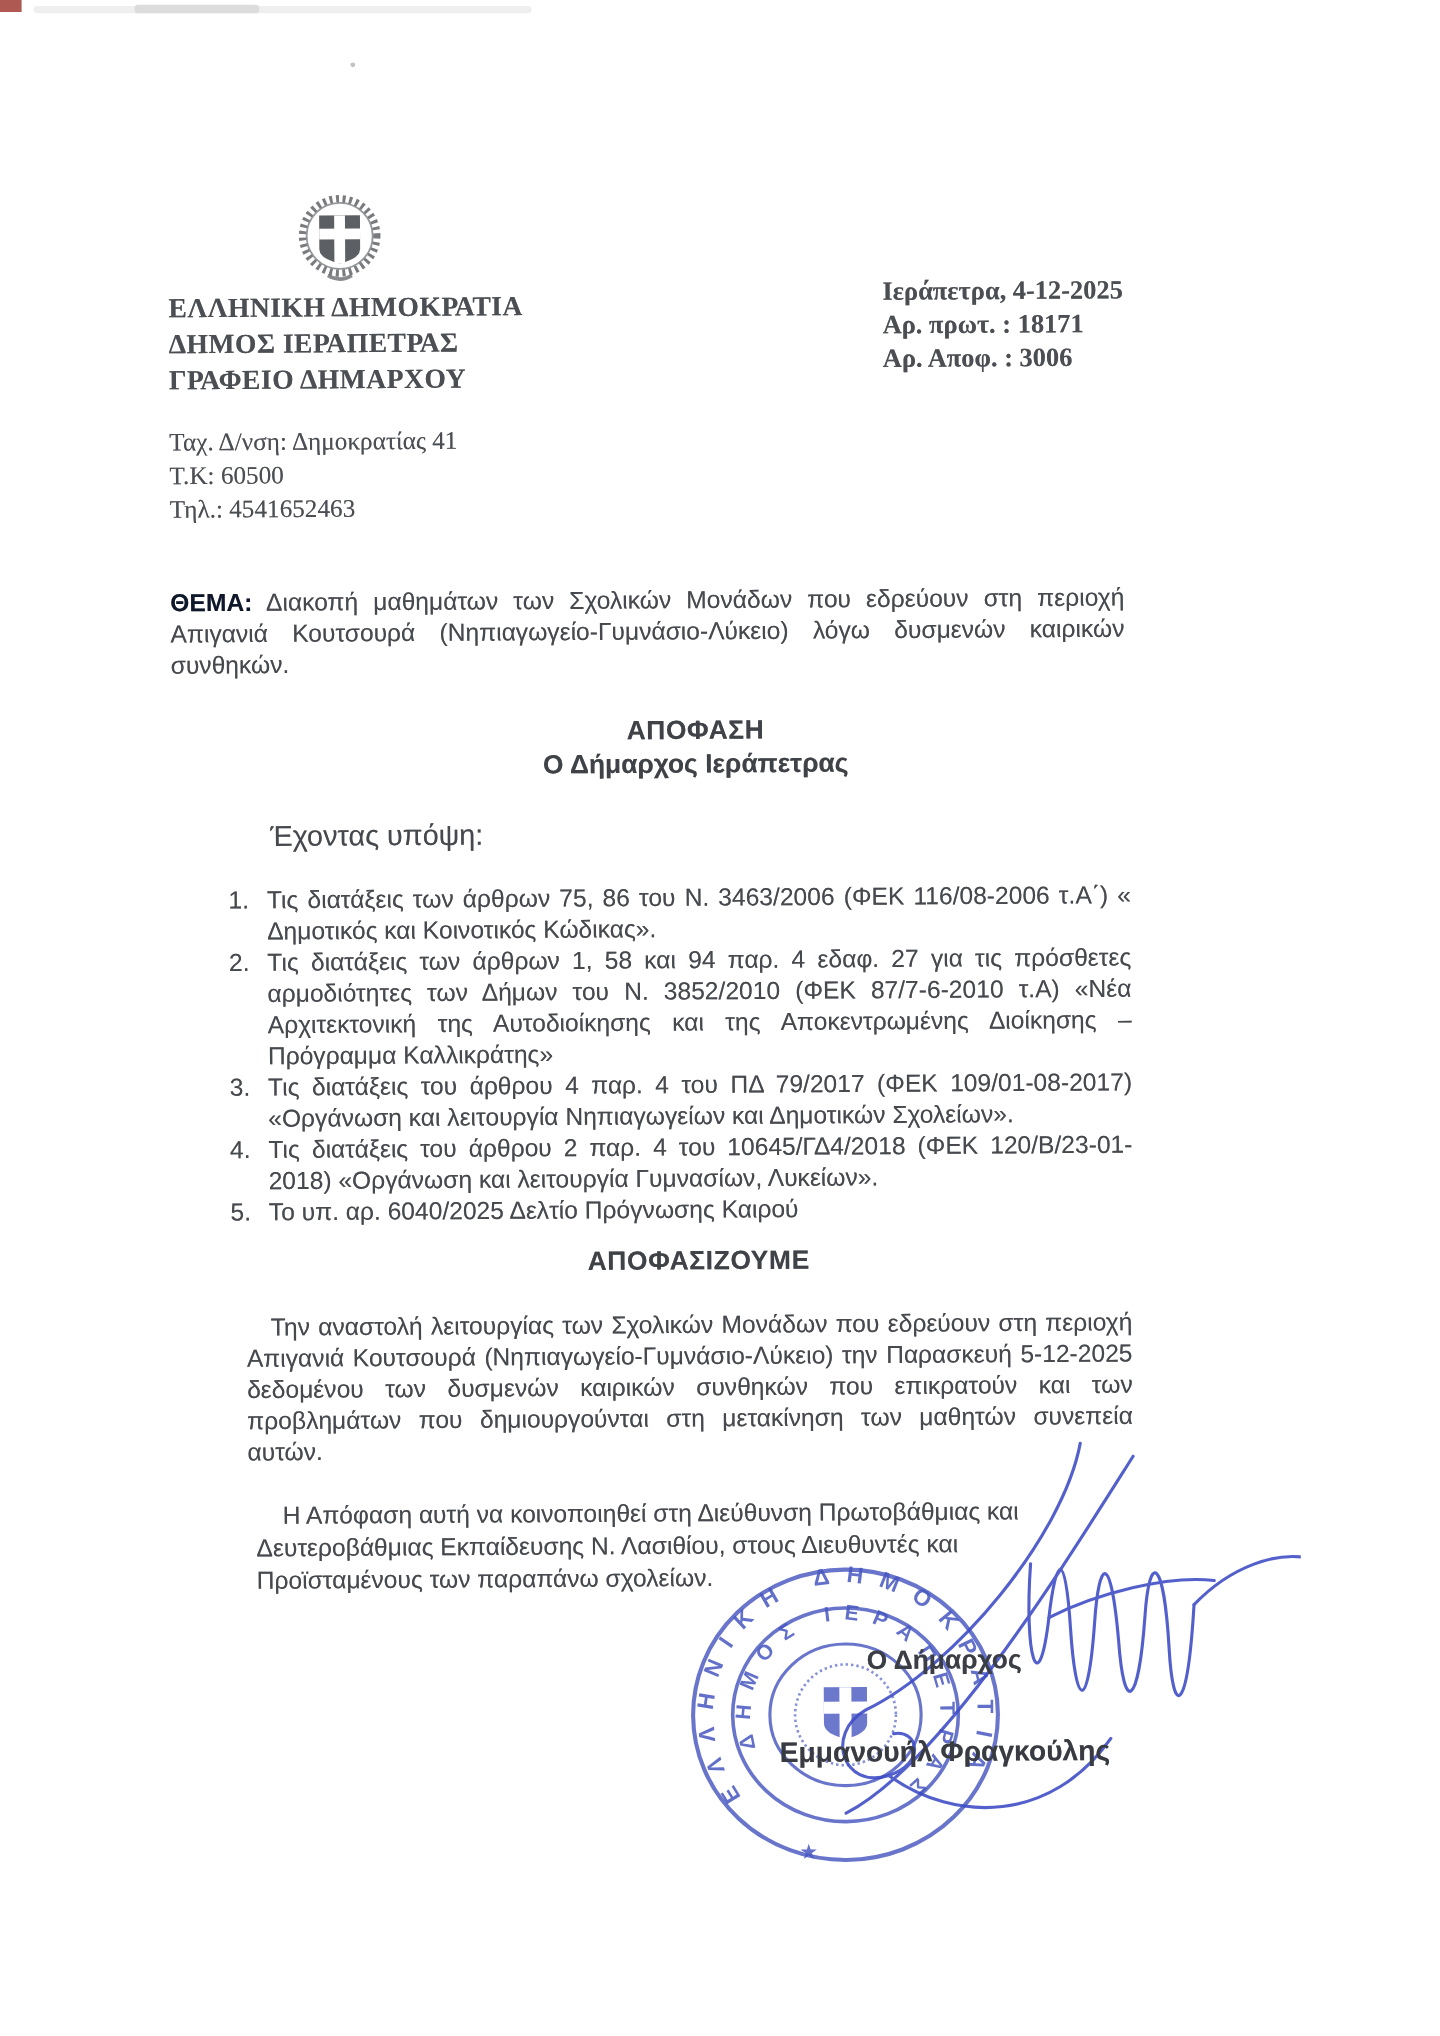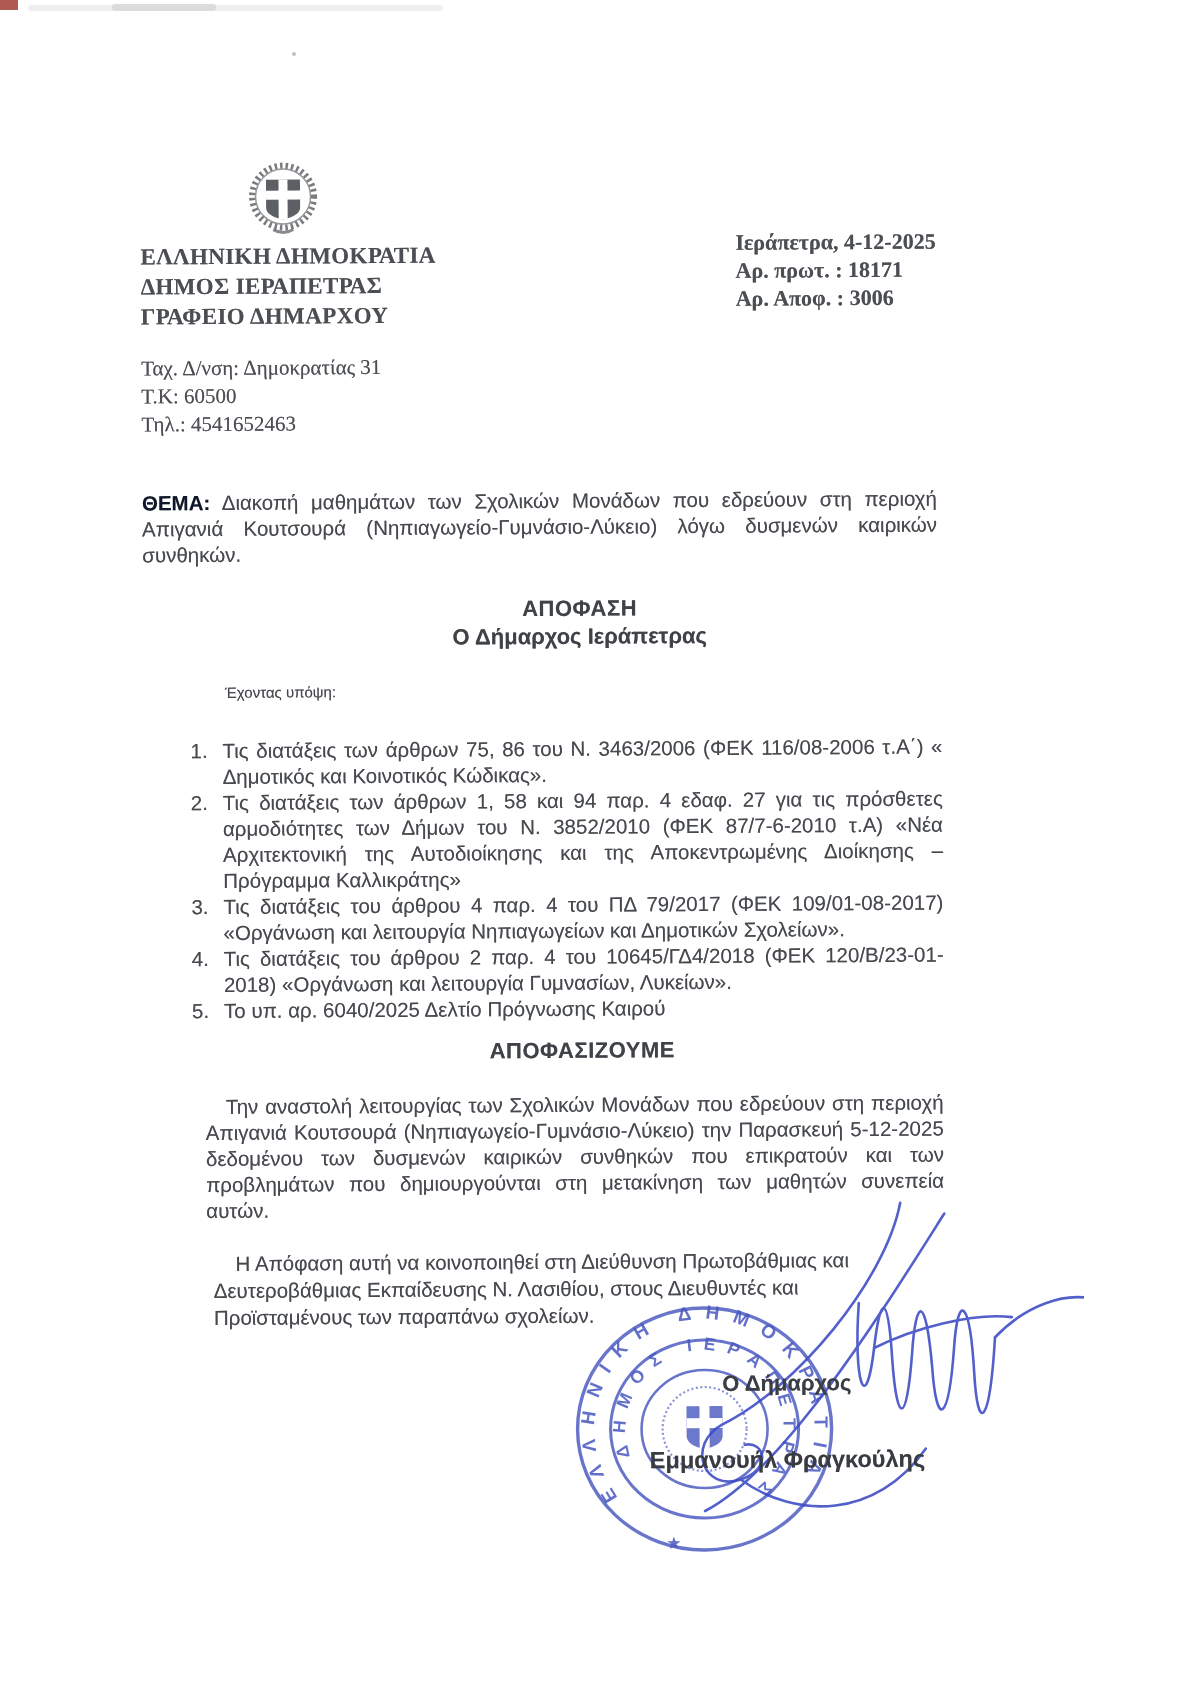--- a/index.html
+++ b/index.html
@@ -27,21 +27,21 @@
   .org-block{left:143px;top:240px;font-size:23px;font-weight:bold;line-height:30px;color:#4b4e53;letter-spacing:.4px;}
   .meta-block{left:738px;top:230px;font-size:22px;font-weight:bold;line-height:28px;color:#4b4e53;}
   .contact-block{left:143px;top:352px;font-size:21px;line-height:28px;color:#4b4e53;}
   .contact-block b{font-weight:normal;}
   
   .subject{left:143px;top:488px;width:795px;font-size:20.5px;line-height:26px;text-align:justify;color:#46494e;}
   .subject b{color:#0f172a;}
   .heading-wrap{left:200px;top:596px;width:760px;text-align:center;font-weight:bold;color:#3f4247;}
   .heading-wrap .h1{font-size:22px;line-height:26px;letter-spacing:.5px;}
   .heading-wrap .h2{font-size:22px;line-height:30px;}
-  .having{left:225px;top:682px;font-size:15px;color:#46494e;}
+  .having{left:225px;top:682px;font-size:24px;color:#46494e;}
   .list{left:190px;top:736px;width:752px;font-size:20.5px;line-height:26px;color:#46494e;}
   .li{display:flex;}
   .li .num{width:32px;flex:0 0 32px;}
   .li .itext{flex:1;text-align:justify;}
   .resolve-heading{left:200px;top:1038px;width:760px;text-align:center;font-weight:bold;font-size:22px;letter-spacing:.5px;color:#3f4247;}
   .para1{left:203px;top:1092px;width:738px;font-size:20.5px;line-height:26px;text-align:justify;text-indent:20px;color:#46494e;}
   .para2{left:210px;top:1248px;width:660px;font-size:20.5px;line-height:27px;text-indent:22px;color:#46494e;}
   
   .mayor-role{left:718px;top:1372px;font-size:22px;font-weight:bold;color:#3b3f45;}
   .mayor-name{left:645px;top:1448px;font-size:23.5px;font-weight:bold;color:#383c42;}
@@ -82,21 +82,21 @@
       <div>ΓΡΑΦΕΙΟ ΔΗΜΑΡΧΟΥ</div>
     </div>
 
     <div class="abs meta-block serif soft">
       <div>Ιεράπετρα, 4-12-2025</div>
       <div>Αρ. πρωτ. : 18171</div>
       <div>Αρ. Αποφ. : 3006</div>
     </div>
 
     <div class="abs contact-block serif soft">
-      <div><b>Ταχ. Δ/νση:</b><span> Δημοκρατίας 31</span></div>
+      <div><b>Ταχ. Δ/νση:</b><span> Δημοκρατίας 41</span></div>
       <div><b>Τ.Κ:</b><span>  60500</span></div>
       <div><b>Τηλ.:</b><span>  4541652463</span></div>
     </div>
 
     <div class="abs subject soft">
       <b>ΘΕΜΑ:</b><span> Διακοπή μαθημάτων των Σχολικών Μονάδων που εδρεύουν στη περιοχή Απιγανιά  Κουτσουρά (Νηπιαγωγείο-Γυμνάσιο-Λύκειο) λόγω δυσμενών καιρικών συνθηκών.</span>
     </div>
 
     <div class="abs heading-wrap soft">
       <div class="h1">ΑΠΟΦΑΣΗ</div>

